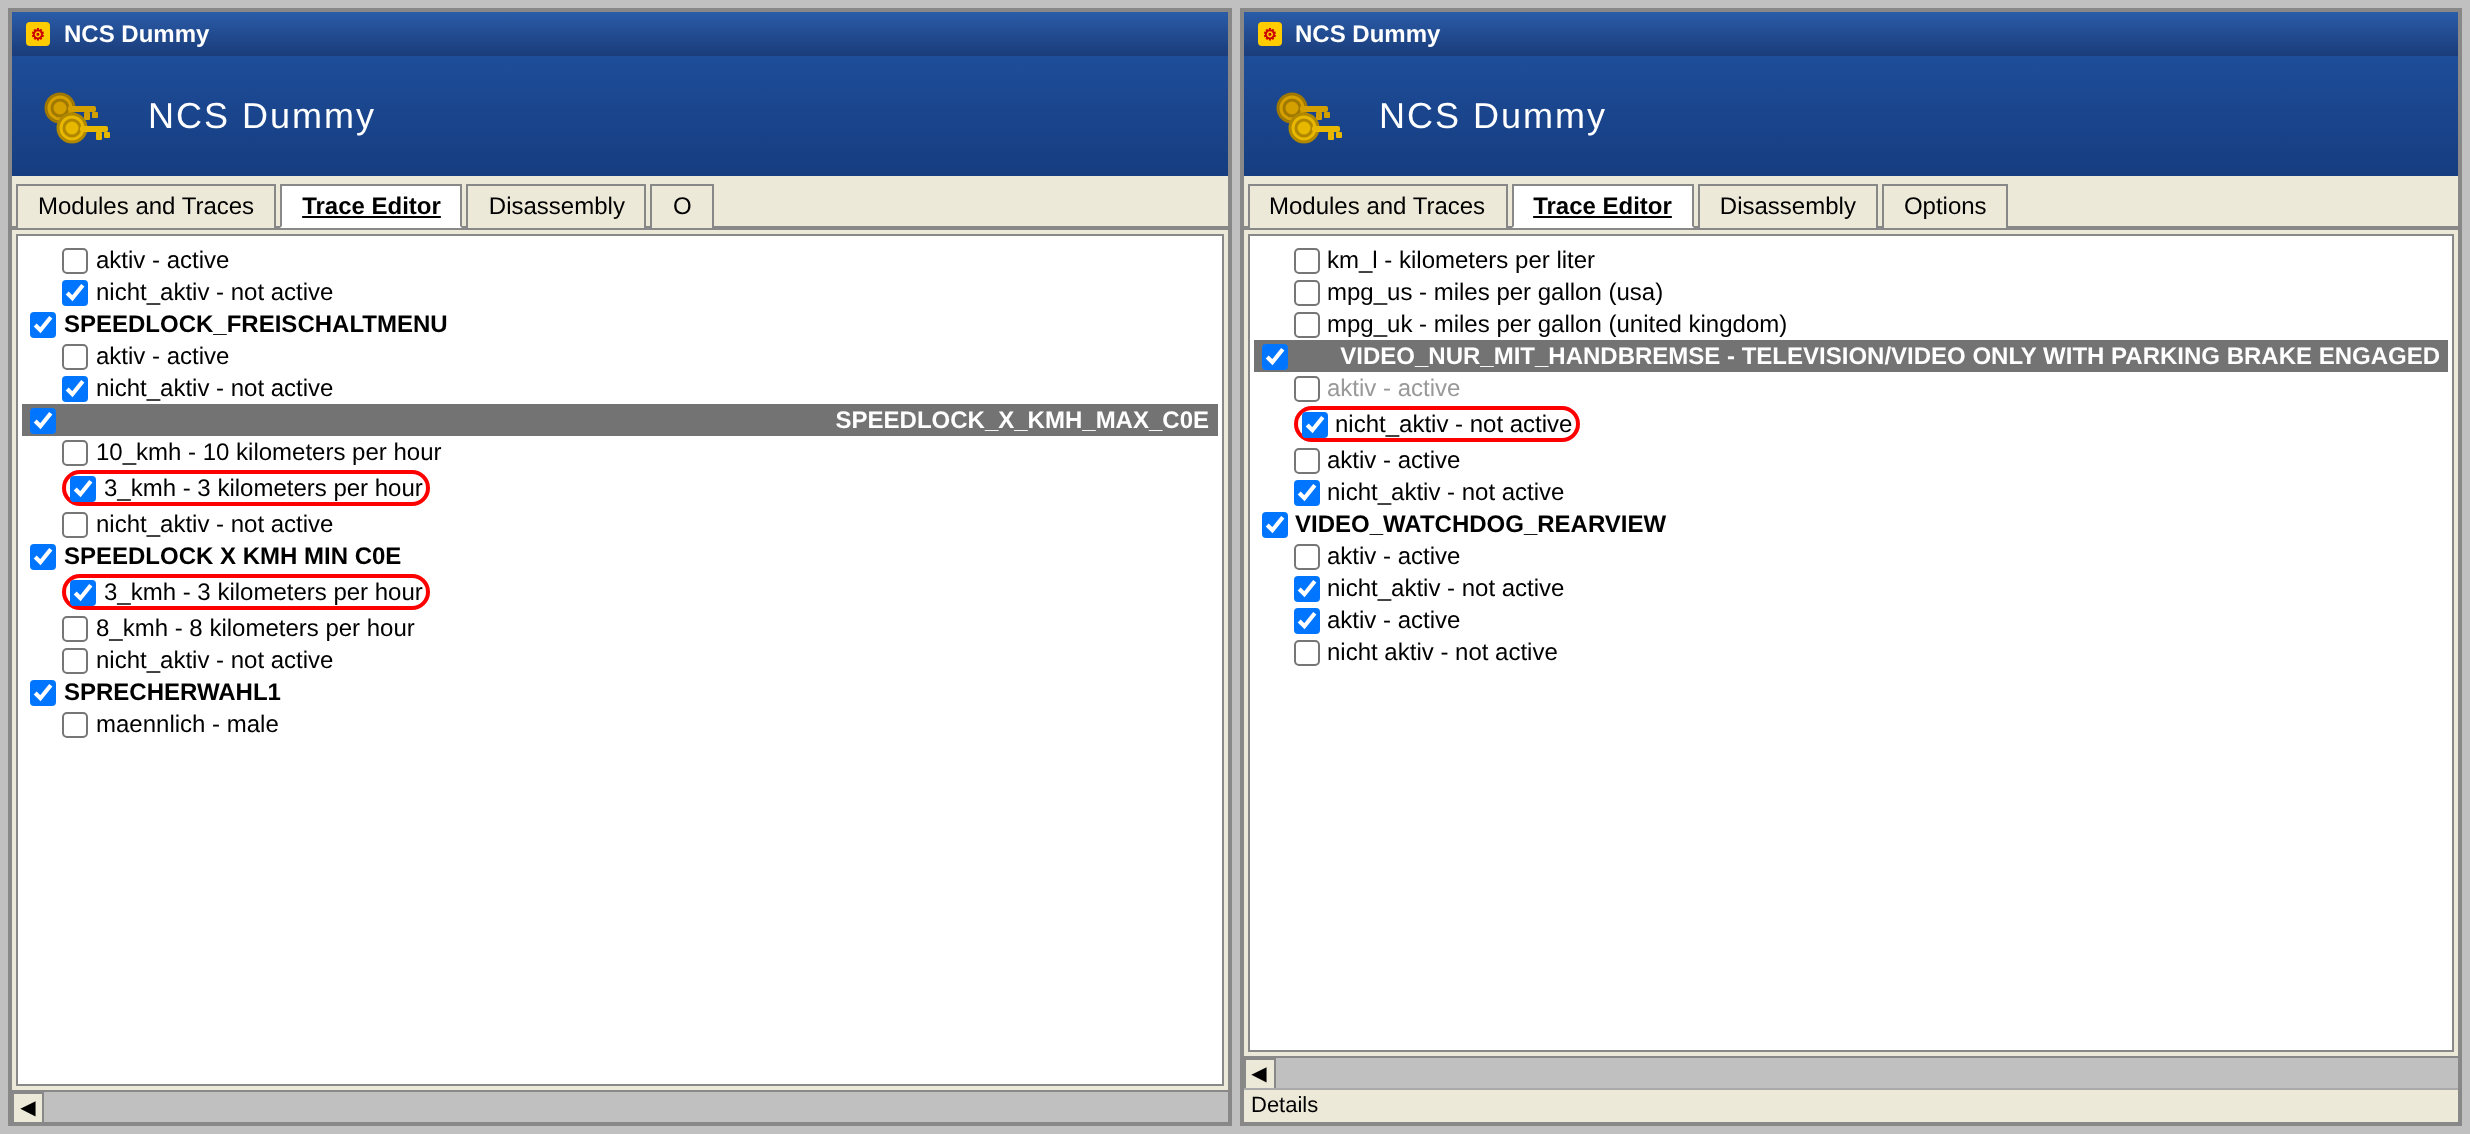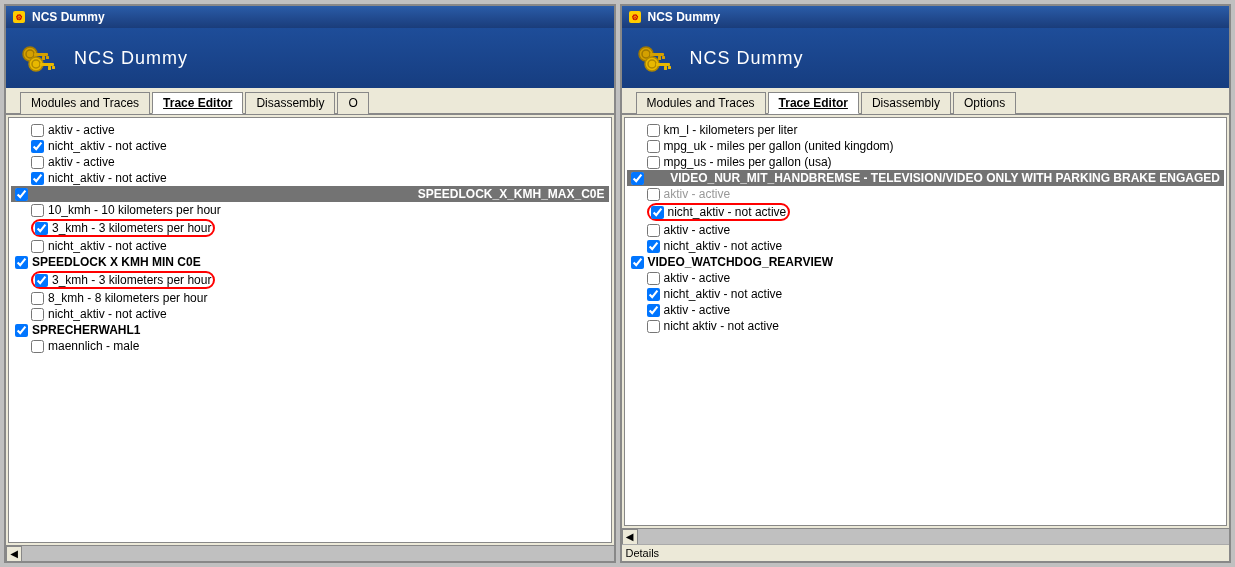--- a/index.html
+++ b/index.html
@@ -49,21 +49,21 @@
       font-size: 18px;
       font-family: Arial, sans-serif;
       letter-spacing: 1px;
     }
 
     .tab-bar {
       display: flex;
       background: #ece9d8;
       border-bottom: 2px solid #888;
       padding-top: 3px;
-      padding-left: 14px;
+      padding-left: 2px;
     }
 
     .tab {
       padding: 3px 10px;
       border: 1px solid #888;
       border-bottom: none;
       background: #ece9d8;
       cursor: pointer;
       font-size: 12px;
       margin-right: 2px;
@@ -200,20 +200,24 @@
     <div class="tree-item child">
       <input type="checkbox" style="">
       <span>aktiv  -  active</span>
     </div>
 
     <div class="tree-item child">
       <input type="checkbox" checked="" style="">
       <span>nicht_aktiv  -  not active</span>
     </div>
 
+    <div class="tree-item parent">
+      <input type="checkbox" checked="" style="">
+      <span>SPEEDLOCK_FREISCHALTMENU</span>
+    </div>
 
     <div class="tree-item child">
       <input type="checkbox" style="">
       <span>aktiv  -  active</span>
     </div>
 
     <div class="tree-item child">
       <input type="checkbox" checked="" style="">
       <span>nicht_aktiv  -  not active</span>
     </div>
@@ -313,26 +317,26 @@
 
   <div class="content-area">
 
     <div class="tree-item child">
       <input type="checkbox" style="">
       <span>km_l  -  kilometers per liter</span>
     </div>
 
     <div class="tree-item child">
       <input type="checkbox" style="">
+      <span>mpg_us  -  miles per gallon (usa)</span>
+    </div>
+
+    <div class="tree-item child">
+      <input type="checkbox" style="">
       <span>mpg_uk  -  miles per gallon (united kingdom)</span>
-    </div>
-
-    <div class="tree-item child">
-      <input type="checkbox" style="">
-      <span>mpg_us  -  miles per gallon (usa)</span>
     </div>
 
     <div class="tree-item parent selected">
       <input type="checkbox" checked="" style="">
       <span>VIDEO_NUR_MIT_HANDBREMSE  -  TELEVISION/VIDEO ONLY WITH PARKING BRAKE ENGAGED</span>
     </div>
 
     <div class="tree-item child" style="color:#999;">
       <input type="checkbox" style="">
       <span>aktiv  -  active</span>

